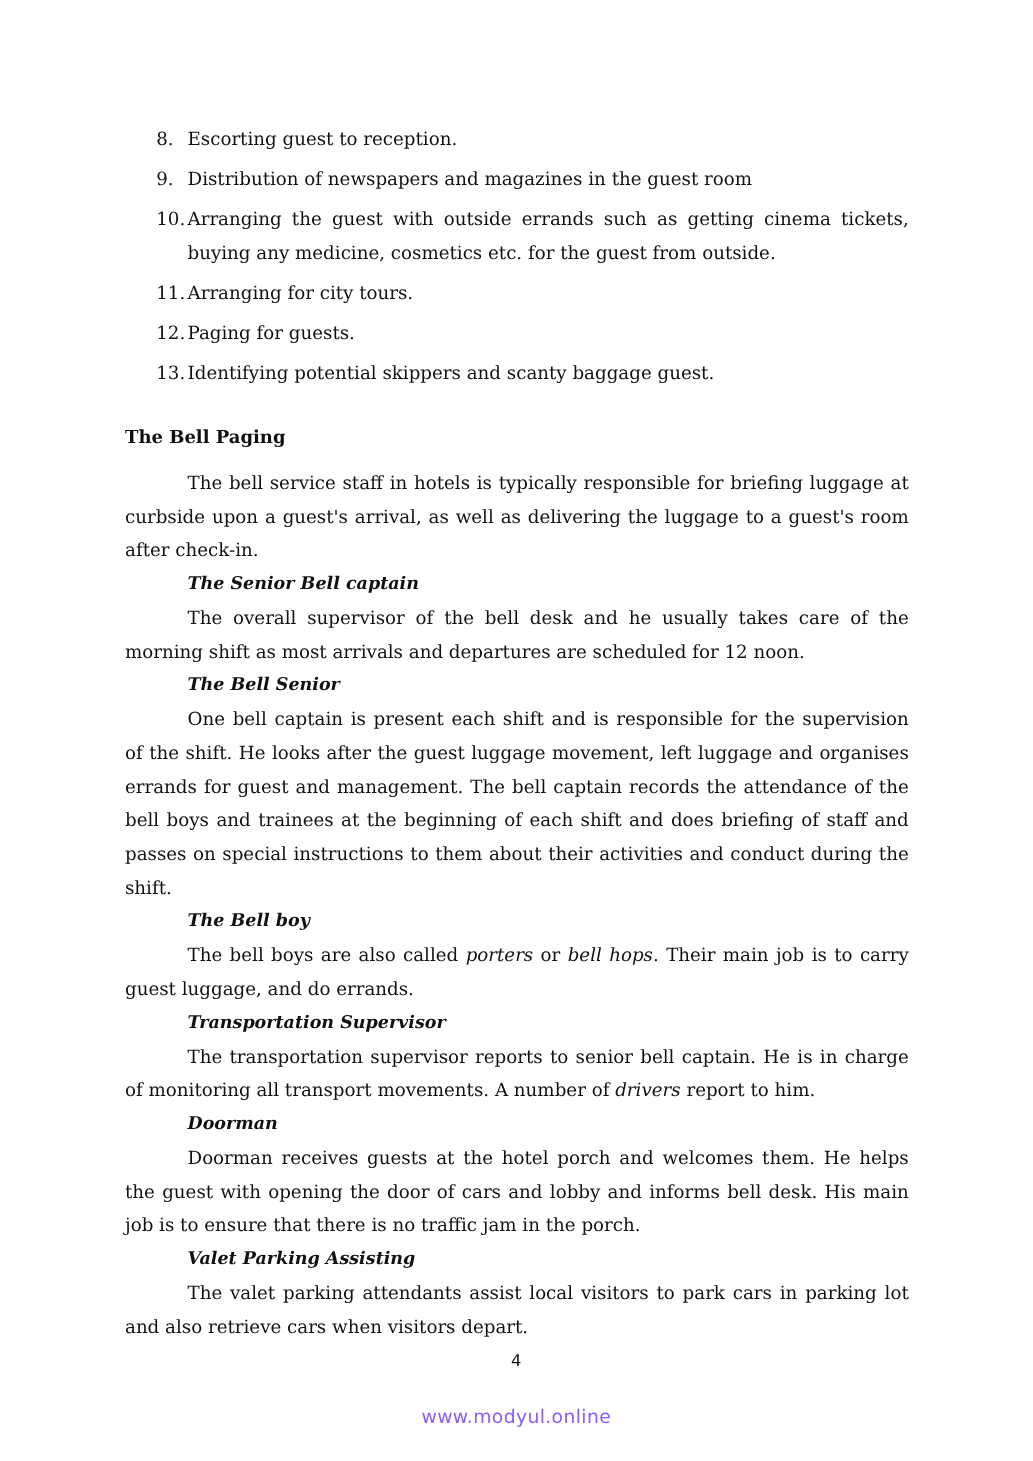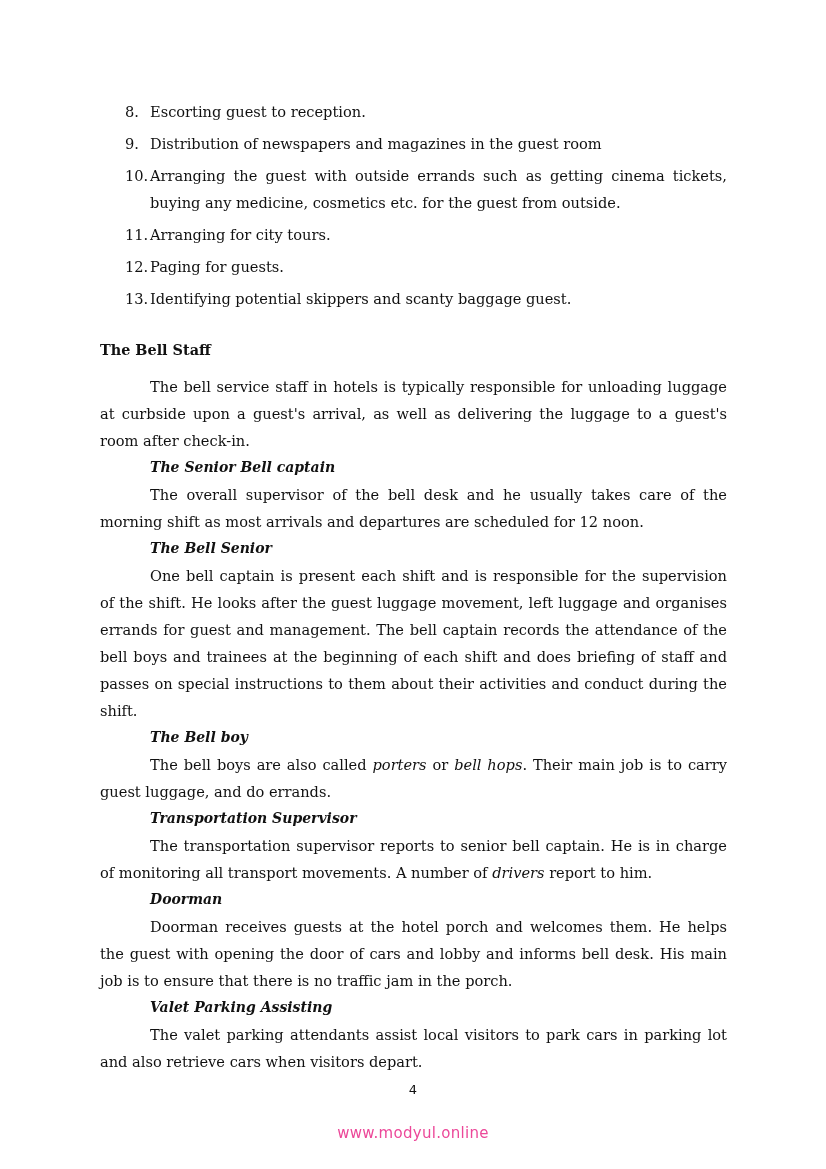--- a/index.html
+++ b/index.html
@@ -93,21 +93,21 @@
       color: #111111;
     }
     .watermark {
       position: absolute;
       top: 1124px;
       left: 0;
       width: 826px;
       text-align: center;
       font-family: "DejaVu Sans", sans-serif;
       font-size: 15px;
-      color: #ec4899;
+      color: #8b5cf6;
       letter-spacing: 0.3px;
     }
   </style>
 </head>
 <body>
 
 <div class="page">
 
   <ol class="list">
     <li>
@@ -129,24 +129,24 @@
     <li>
       <span class="num">12.</span>
       <span>Paging for guests.</span>
     </li>
     <li>
       <span class="num">13.</span>
       <span>Identifying potential skippers and scanty baggage guest.</span>
     </li>
   </ol>
 
-  <h2 class="section-title">The Bell Staff</h2>
+  <h2 class="section-title">The Bell Paging</h2>
 
   <div class="body-flow">
-    <p class="para">The bell service staff in hotels is typically responsible for unloading luggage at curbside upon a guest's arrival, as well as delivering the luggage to a guest's room after check-in.</p>
+    <p class="para">The bell service staff in hotels is typically responsible for briefing luggage at curbside upon a guest's arrival, as well as delivering the luggage to a guest's room after check-in.</p>
 
     <h3 class="subhead">The Senior Bell captain</h3>
     <p class="para">The overall supervisor of the bell desk and he usually takes care of the morning shift as most arrivals and departures are scheduled for 12 noon.</p>
 
     <h3 class="subhead">The Bell Senior</h3>
     <p class="para">One bell captain is present each shift and is responsible for the supervision of the shift. He looks after the guest luggage movement, left luggage and organises errands for guest and management. The bell captain records the attendance of the bell boys and trainees at the beginning of each shift and does briefing of staff and passes on special instructions to them about their activities and conduct during the shift.</p>
 
     <h3 class="subhead">The Bell boy</h3>
     <p class="para"><span>The bell boys are also called </span><em>porters</em><span> or </span><em>bell hops</em><span>. Their main job is to carry guest luggage, and do errands.</span></p>
 

